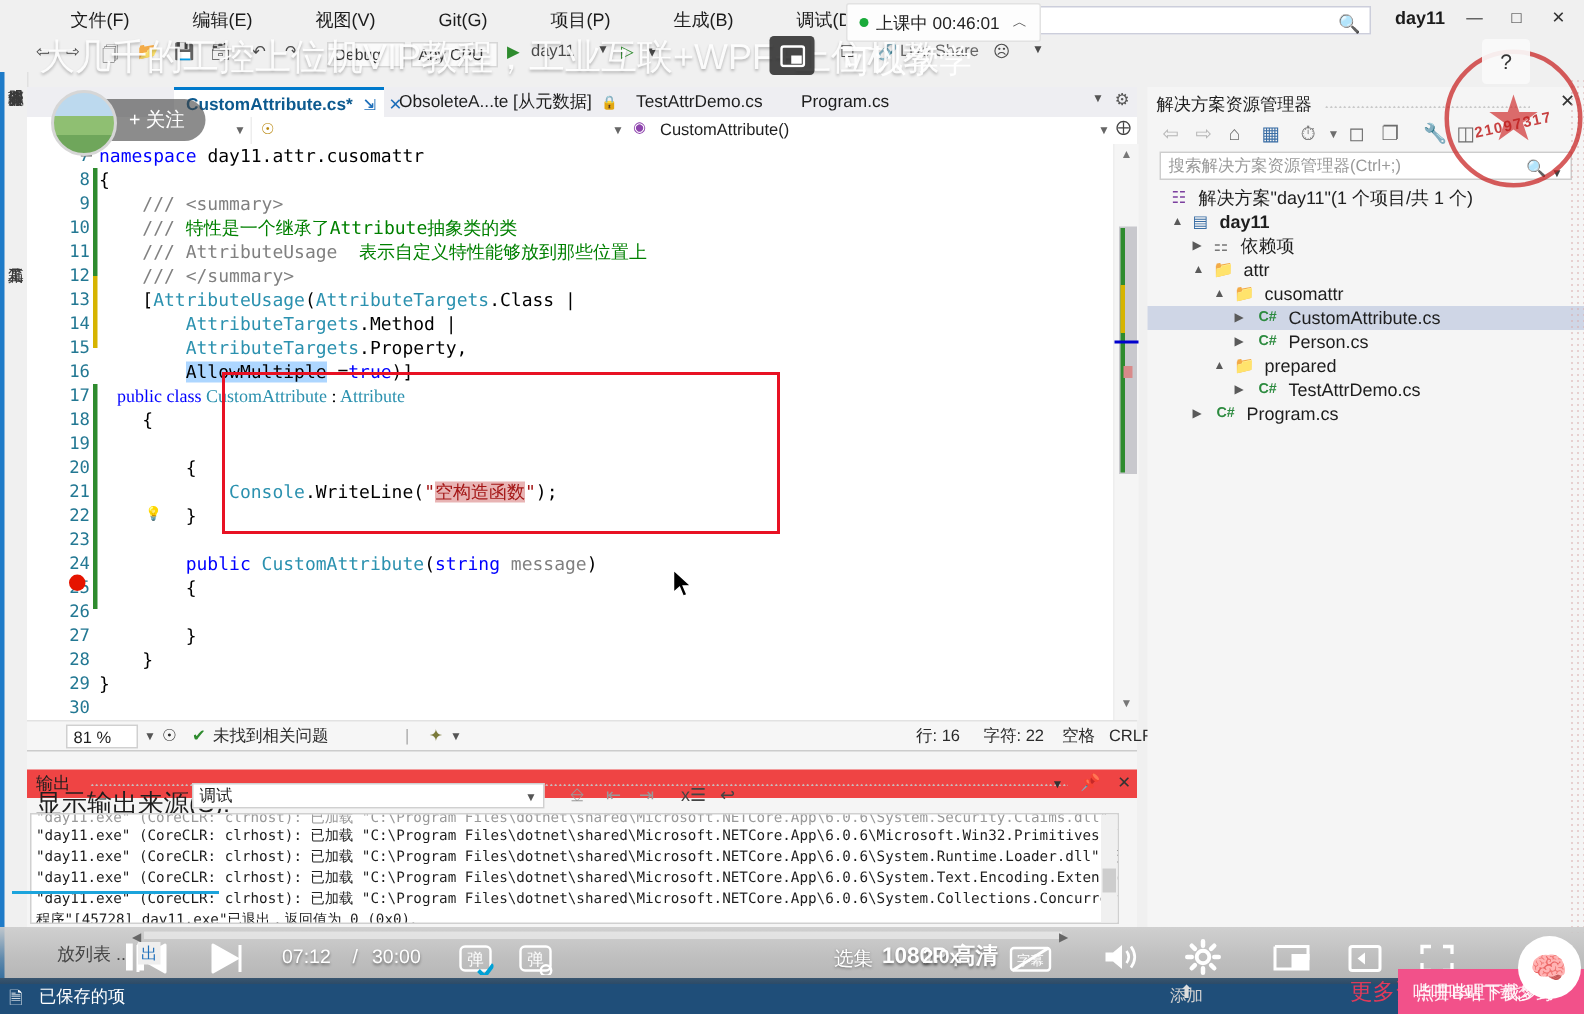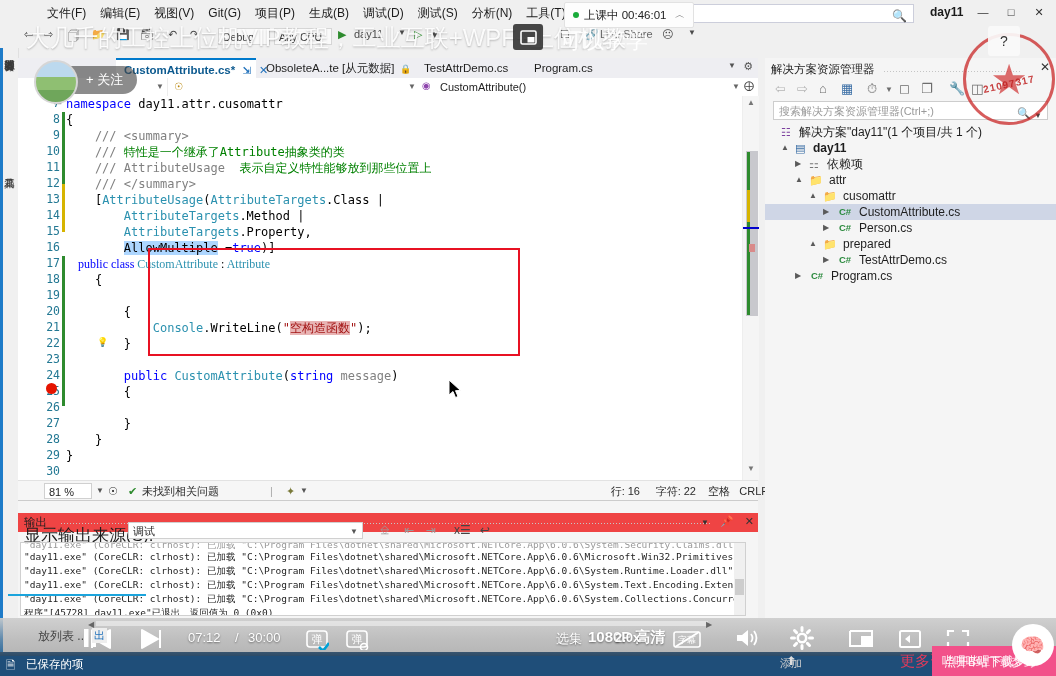--- a/index.html
+++ b/index.html
@@ -5,21 +5,21 @@
   html,body{margin:0;padding:0;}
   body{
     width:1056px;height:676px;overflow:hidden;position:relative;
     font-family:"Liberation Sans","DejaVu Sans",sans-serif;
     font-size:12px;color:#1e1e1e;background:#f5f5f5;
     -webkit-font-smoothing:antialiased;
   }
   
   #vs-window{position:absolute;left:0;top:0;width:1056px;height:676px;background:#f0f0f0;}
   #menubar{position:absolute;left:0;top:0;width:1056px;height:26px;background:#f0f0f0;border-bottom:0px;}
-  #menu-items{position:absolute;left:40px;top:0;height:26px;display:flex;align-items:flex-end;}
+  #menu-items{position:absolute;left:40px;top:0;height:26px;display:flex;align-items:flex-end;gap:28px;}
   #menu-items .mi{padding:0 7px;font-size:12px;color:#1b1b1b;line-height:26px;white-space:nowrap;}
   #title-search{position:absolute;left:604px;top:4px;width:310px;height:19px;background:#fff;border:1px solid #cccedb;
         font-size:11px;color:#9a9a9a;line-height:19px;padding-left:6px;box-sizing:border-box;}
   #title-search .mag{position:absolute;right:6px;top:2px;color:#555;font-size:12px;}
   #win-title{position:absolute;left:930px;top:5px;font-size:12px;font-weight:bold;color:#1b1b1b;}
   #win-btns{position:absolute;right:4px;top:3px;display:flex;gap:2px;}
   #win-btns span{display:inline-block;width:26px;height:18px;text-align:center;line-height:18px;font-size:11px;color:#333;}
   
   #class-pill{position:absolute;left:564px;top:2px;width:130px;height:26px;background:#fdfdfd;border:1px solid #e2e2e2;
      border-radius:2px;display:flex;align-items:center;gap:5px;padding:0 8px;box-sizing:border-box;z-index:40;}

